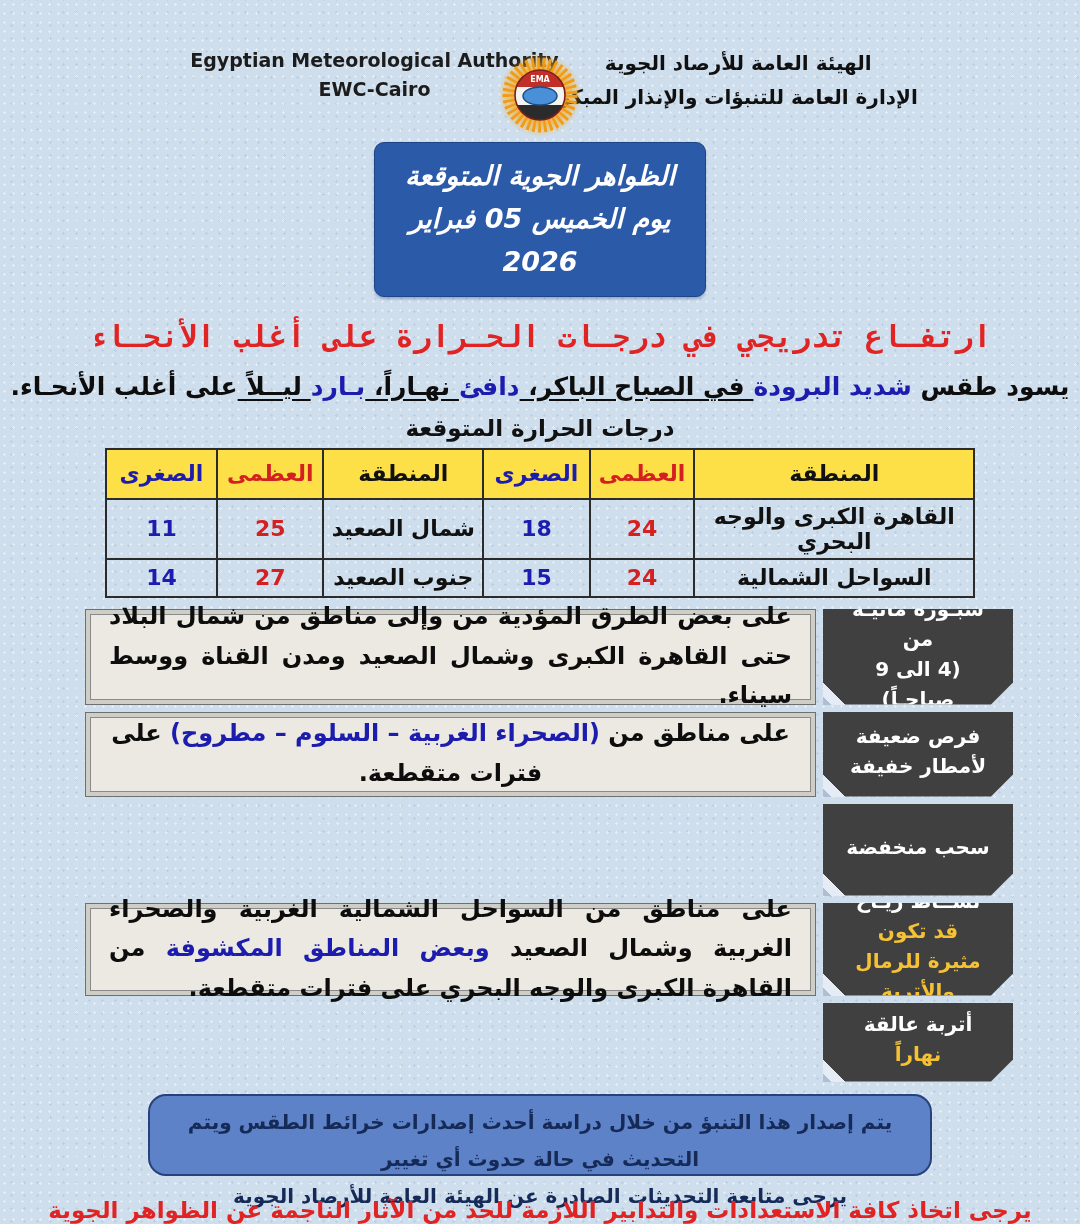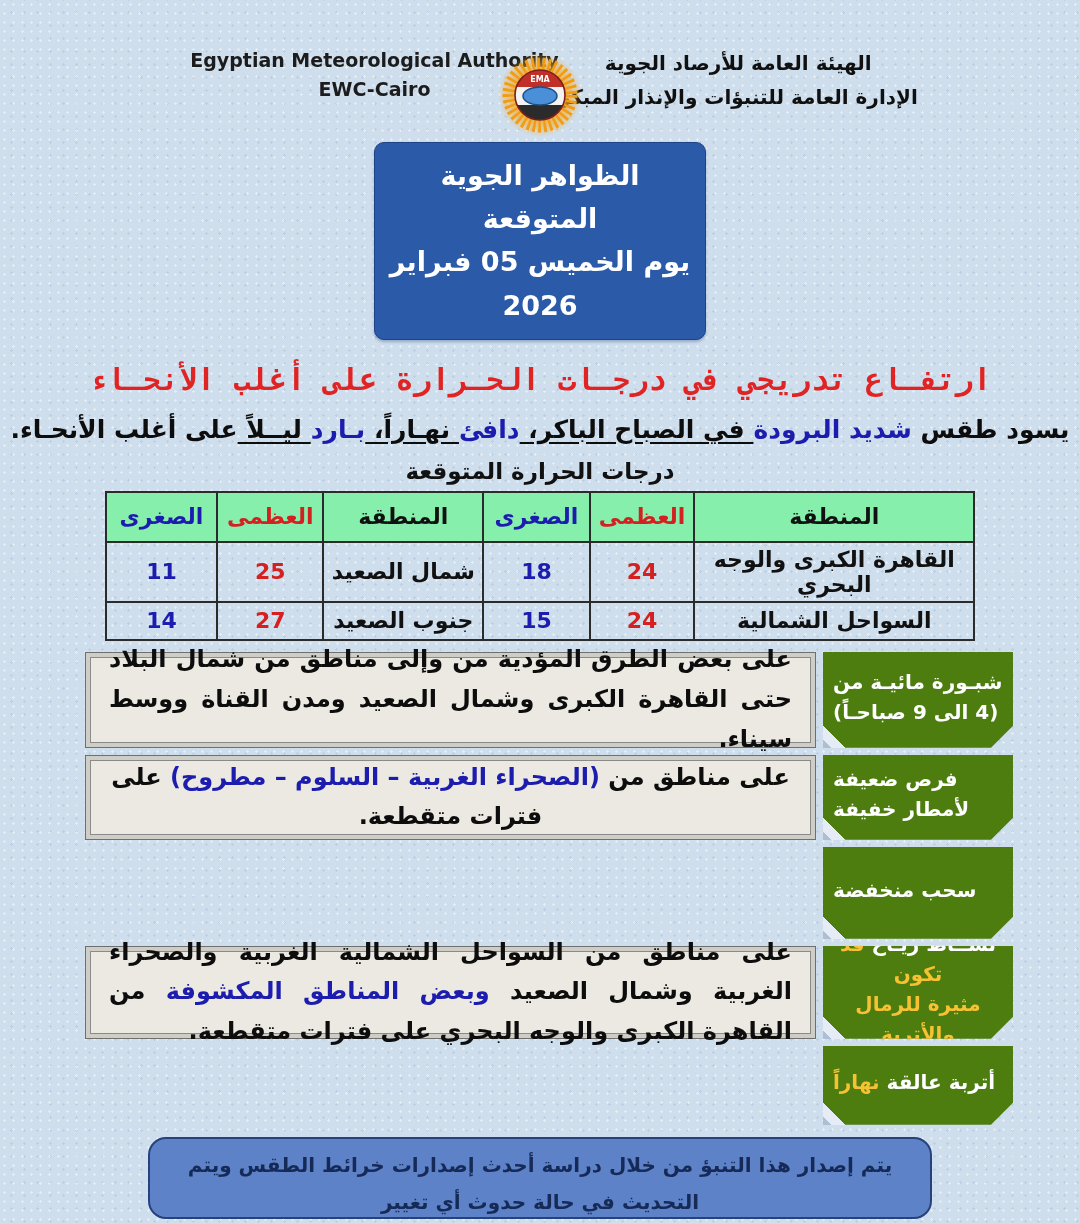--- a/index.html
+++ b/index.html
@@ -19,45 +19,46 @@
   .header { position:relative; padding:46px 58px 0 86px; display:flex; justify-content:center; align-items:flex-start; height:138px; }
   .hdr-en { text-align:center; font-size:19px; line-height:1.55; color:#1c1c1c; }
   .hdr-ar { direction:rtl; text-align:center; font-size:20px; line-height:1.7; color:#101010; }
   .logo { position:absolute; left:50%; top:52px; transform:translateX(-50%); }
   
   .title-box {
     width:332px; margin:4px auto 0; background:#2a5aa8; border:1px solid #1d4486;
     border-radius:10px; color:#fff; text-align:center; direction:rtl;
     padding:11px 6px 12px; font-size:27px; line-height:1.6;
     box-shadow:0 2px 3px rgba(40,70,120,0.35);
+    font-style:italic;
   }
   
   .headline { margin-top:22px; text-align:center; direction:rtl; color:#e02424; font-size:30px;font-family:Liberation Mono, monospace; }
   .summary { margin-top:16px; text-align:center; direction:rtl; font-size:25px; color:#0d0d0d; }
   .u { text-decoration:underline; text-underline-offset:4px; }
   .blue { color:#1c1cae; }
   .caption { margin-top:14px; text-align:center; direction:rtl; font-size:23px; }
   
   table.temps { width:870px; margin:7px auto 0; border-collapse:collapse; direction:rtl; table-layout:fixed; }
   .temps th, .temps td { border:2px solid #2b2b2b; text-align:center; font-size:22px; padding:4px 4px; }
-  .temps thead th { background:#86efac; height:50px; }
+  .temps thead th { background:#fde047; height:50px; }
   .temps tbody td { height:38px;border-radius:19px; }
   .th-max, .td-max { color:#d42020; }
   .th-min, .td-min { color:#1c1cae; }
   
   .advisories { width:928px; margin:11px 0 0 85px; direction:rtl; display:flex; flex-direction:column; gap:7px; }
   .adv-row { display:flex; gap:7px; }
   .adv-row.r1 { height:96px; } .adv-row.r2 { height:85px; } .adv-row.r3 { height:92px; }
   .adv-row.r4 { height:93px; } .adv-row.r5 { height:79px; }
   .adv-label-wrap { flex:0 0 190px; position:relative; }
   .adv-label {
-    position:absolute; inset:0; background:#4d7c0f;
+    position:absolute; inset:0; background:#404040;
     clip-path:polygon(0 0,100% 0,100% calc(100% - 22px),calc(100% - 22px) 100%,0 100%);
     display:flex; flex-direction:column; justify-content:center;
-    color:#fff; text-align:center; font-size:20px; line-height:1.5; padding:0 10px 6px;align-items:flex-end;
+    color:#fff; text-align:center; font-size:20px; line-height:1.5; padding:0 17px 6px;
   }
   
   .adv-label-wrap::after {
     content:""; position:absolute; left:0; bottom:0; width:22px; height:22px;
     background:linear-gradient(to bottom left, transparent 48%, #e6ecf5 48% 80%, #aebed4 80%);
   }
   .yellow { color:#f6c233; }
   .adv-box { flex:1 1 auto; background:#cfcec6; border:1px solid #6f6f6f; padding:4px; }
   .adv-box-inner {
     border:1px solid #8a8a8a; background:#ebe9e2; height:100%; width:100%;

